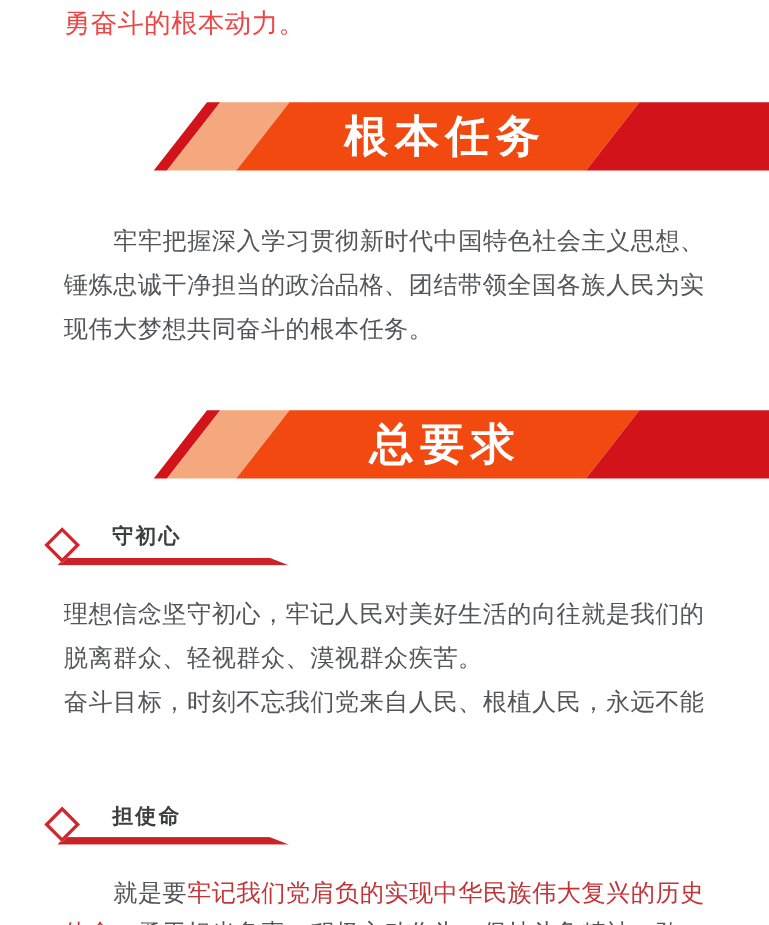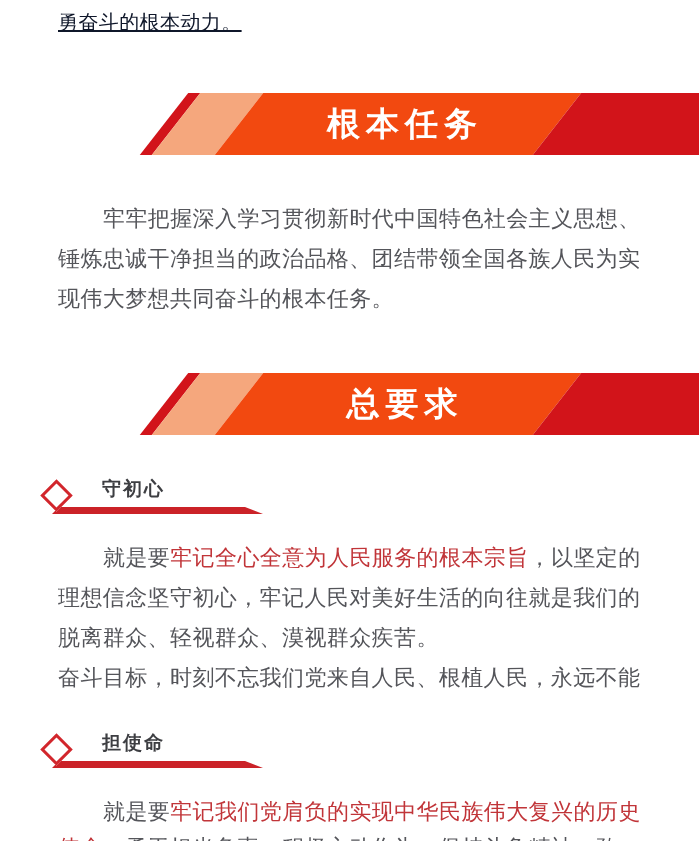--- a/index.html
+++ b/index.html
@@ -9,31 +9,31 @@
 
   
   .para{position:absolute;left:58px;width:600px;}
   .para .line{height:40px;line-height:40px;font-size:22px;letter-spacing:0.4px;
               color:#54555a;white-space:nowrap;}
   .para.tight .line{height:36px;line-height:36px;}
   .para .line.indent{padding-left:45px;}
   .seg-gray{color:#54555a;}
   .seg-red{color:#c13539;}
   .intro-line{position:absolute;left:58px;top:4px;height:36px;line-height:36px;
-              font-size:20px;letter-spacing:0.4px;color:#0f172a;white-space:nowrap;text-decoration:underline;}
+              font-size:24px;letter-spacing:0.4px;color:#ef4444;white-space:nowrap;}
 
   
   .banner{position:absolute;left:0;width:699px;height:62px;}
   .banner .shape{position:absolute;top:0;height:62px;transform:skewX(-38deg);}
   .banner .stripe-thin{left:164px;width:12px;background:#d2141a;}
   .banner .stripe-salmon{left:176px;width:63px;background:#f5a77d;}
   .banner .main-shape{left:239px;width:318px;background:#f24910;}
   .banner .tail-shape{left:557px;width:320px;background:#d2141a;}
   .banner .banner-label{position:absolute;left:285px;top:0;width:240px;height:62px;
-      line-height:62px;text-align:center;color:#ffffff;font-size:33px;font-weight:bold;
+      line-height:62px;text-align:center;color:#ffffff;font-size:40px;font-weight:bold;
       letter-spacing:6px;font-family:"Liberation Serif","DejaVu Serif",serif;}
 
   
   .subheader{position:absolute;left:0;width:699px;height:50px;}
   .subheader .diamond{position:absolute;left:45px;top:14px;width:17px;height:17px;
       border:3px solid #d2262c;background:#ffffff;transform:rotate(45deg);z-index:2;}
   .subheader .sub-title{position:absolute;left:102px;top:0;height:38px;line-height:38px;
       font-size:19px;font-weight:bold;color:#3d3e42;letter-spacing:2px;
       font-family:"Liberation Serif","DejaVu Serif",serif;z-index:2;}
   .subheader .underline{position:absolute;left:52px;top:37px;width:211px;height:7px;
@@ -69,21 +69,20 @@
     <div class="banner-label">总要求</div>
   </div>
 
   <div class="subheader" style="top:470px;">
     <span class="diamond"></span>
     <span class="sub-title">守初心</span>
     <div class="underline"></div>
   </div>
 
   <div class="para" style="top:538px;">
-      <div class="line indent"><span class="seg-gray">就是要</span><span class="seg-red">牢记全心全意为人民服务的根本宗旨</span><span class="seg-gray">，以坚定的</span></div>
       <div class="line"><span class="seg-gray">理想信念坚守初心，牢记人民对美好生活的向往就是我们的</span></div>
       <div class="line"><span class="seg-gray">脱离群众、轻视群众、漠视群众疾苦。</span></div>
       <div class="line"><span class="seg-gray">奋斗目标，时刻不忘我们党来自人民、根植人民，永远不能</span></div>
     </div>
 
   <div class="subheader" style="top:724px;">
     <span class="diamond"></span>
     <span class="sub-title">担使命</span>
     <div class="underline"></div>
   </div>

